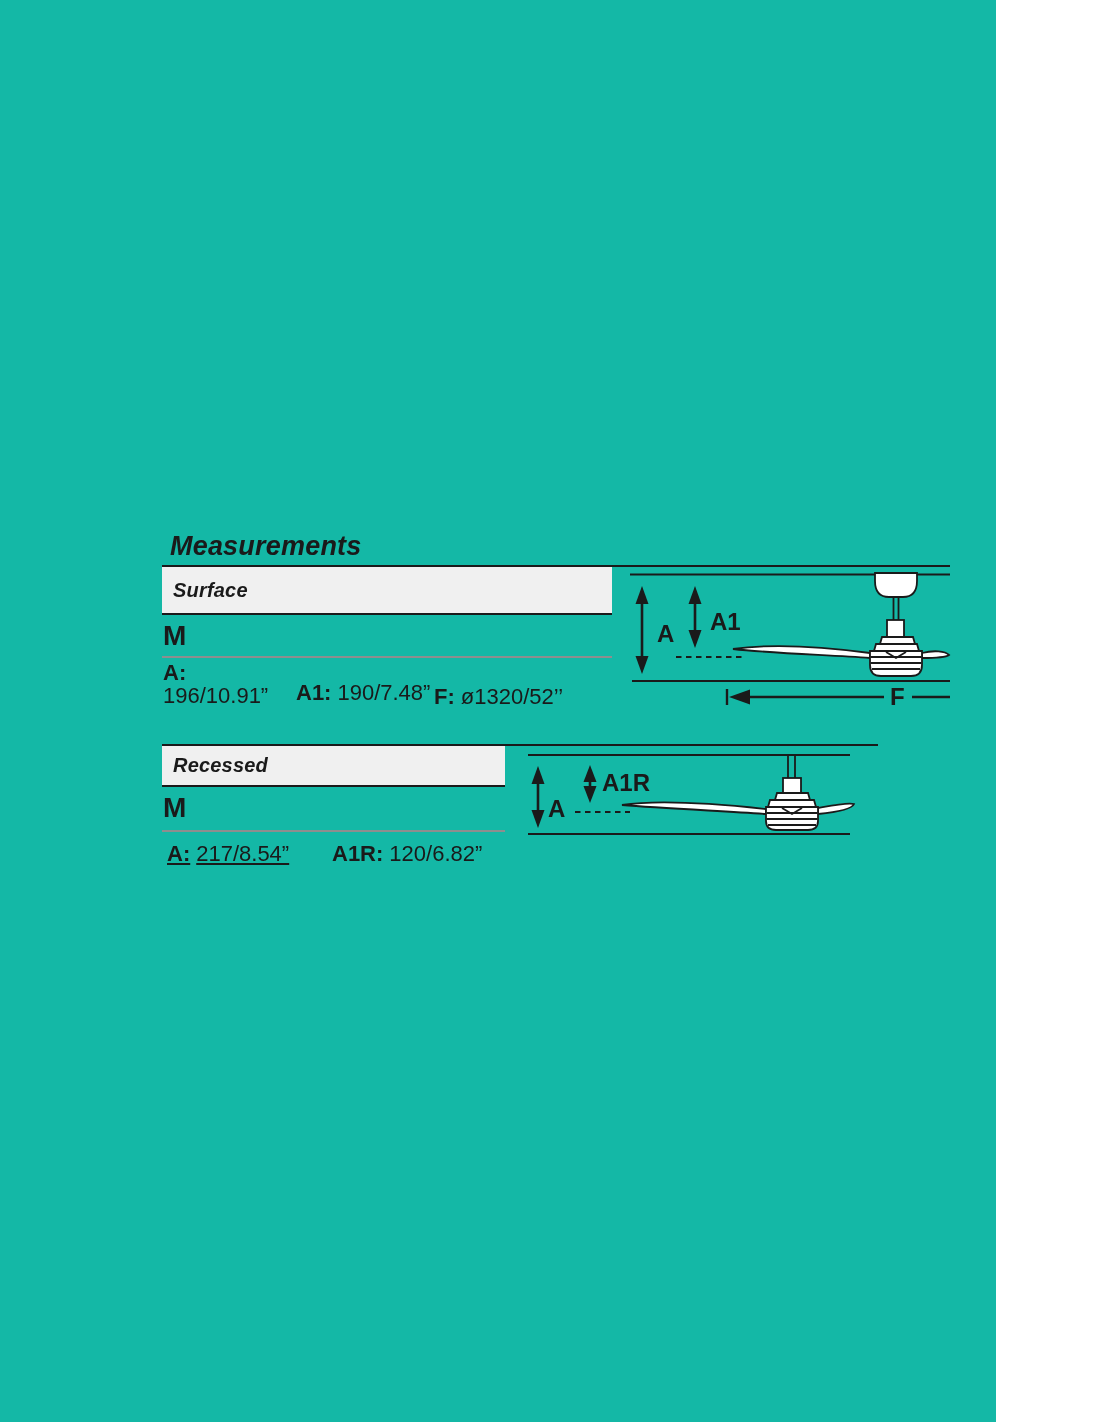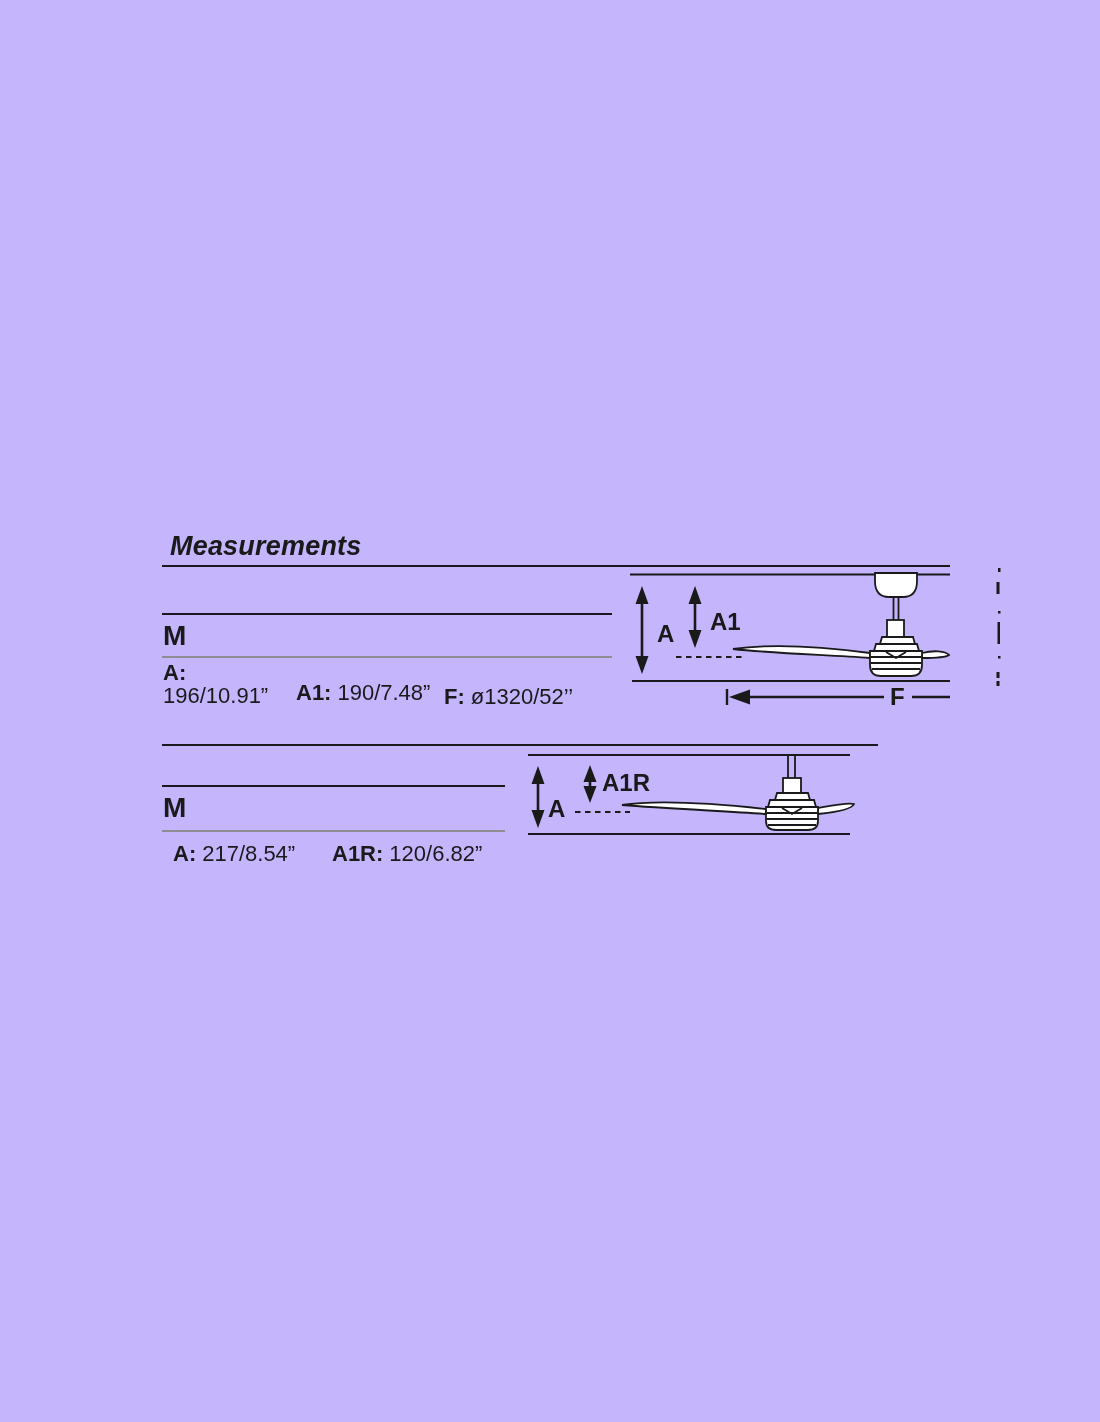--- a/index.html
+++ b/index.html
@@ -1,17 +1,17 @@
 <!DOCTYPE html>
 <html><head>
 <meta charset="utf-8">
 <style>
   html,body { margin:0; padding:0; background:#ffffff; }
   .canvas {
-    position:relative; width:1100px; height:1422px; background:#c4b5fd;
+    position:relative; width:996px; height:1422px; background:#14b8a6;
     font-family:"Liberation Sans","DejaVu Sans",sans-serif; color:#1a1a1a;
     overflow:hidden;
   }
   .abs { position:absolute; }
   .rule-dark { background:#1a1a1a; height:2px; }
   .rule-gray { background:#8e8e8e; height:2px; }
   .band { background:#f0f0f0; display:flex; align-items:center; padding-left:11px; box-sizing:border-box; }
   .band-label { font-size:20px; font-weight:bold; font-style:italic; letter-spacing:.2px; }
   .title { font-size:27px; font-weight:bold; font-style:italic; letter-spacing:.2px; }
   .model { font-size:28px; font-weight:bold; }
@@ -26,33 +26,36 @@
 </style>
 </head>
 <body>
 
 <div class="canvas">
 
   <div class="abs title" style="left:170px; top:531px;">Measurements</div>
 
   <div class="abs rule-dark" style="left:162px; top:565px; width:788px;"></div>
 
+  <div class="abs band" style="left:162px; top:567px; width:450px; height:46px;">
+    <span class="band-label">Surface</span>
+  </div>
   <div class="abs rule-dark" style="left:162px; top:613px; width:450px;"></div>
 
   <div class="abs model" style="left:163px; top:620px;">M</div>
   <div class="abs rule-gray" style="left:162px; top:656px; width:450px;"></div>
 
   <div class="abs dim" style="left:163px; top:661px; line-height:23px;">
     <b class="block">A:</b>
     <span>196/10.91”</span>
   </div>
   <div class="abs dim" style="left:296px; top:680px;">
     <b>A1:</b><span>190/7.48”</span>
   </div>
-  <div class="abs dim" style="left:444px; top:684px;">
+  <div class="abs dim" style="left:434px; top:684px;">
     <b>F:</b><span>ø1320/52’’</span>
   </div>
 
   <svg class="abs" style="left:628px; top:568px;" width="374" height="144" viewBox="0 0 374 144">
 
     <line class="stroke" x1="2" y1="6.5" x2="322" y2="6.5" stroke-width="2"></line>
 
     <g>
       <line class="stroke" x1="14" y1="30" x2="14" y2="94" stroke-width="2.6"></line>
       <polygon class="fillink" points="14,18 7.5,36 20.5,36"></polygon>
@@ -105,26 +108,29 @@
       <rect x="370" y="43" width="2.5" height="2.5"></rect>
       <rect x="369.5" y="54" width="2.5" height="22"></rect>
       <rect x="370" y="88" width="2.5" height="2.5"></rect>
       <rect x="368.5" y="104" width="3" height="6"></rect>
       <rect x="368.5" y="113" width="3" height="5"></rect>
     </g>
   </svg>
 
   <div class="abs rule-dark" style="left:162px; top:744px; width:716px;"></div>
 
+  <div class="abs band" style="left:162px; top:746px; width:343px; height:39px;">
+    <span class="band-label">Recessed</span>
+  </div>
   <div class="abs rule-dark" style="left:162px; top:785px; width:343px;"></div>
 
   <div class="abs model" style="left:163px; top:792px;">M</div>
   <div class="abs rule-gray" style="left:162px; top:830px; width:343px;"></div>
 
-  <div class="abs dim" style="left:173px; top:841px;">
+  <div class="abs dim" style="left:167px; top:841px;text-decoration:underline;">
     <b>A:</b><span>217/8.54”</span>
   </div>
   <div class="abs dim" style="left:332px; top:841px;">
     <b>A1R:</b><span>120/6.82”</span>
   </div>
 
   <svg class="abs" style="left:520px; top:746px;" width="340" height="100" viewBox="0 0 340 100">
 
     <line class="stroke" x1="8" y1="9" x2="330" y2="9" stroke-width="2"></line>
 

